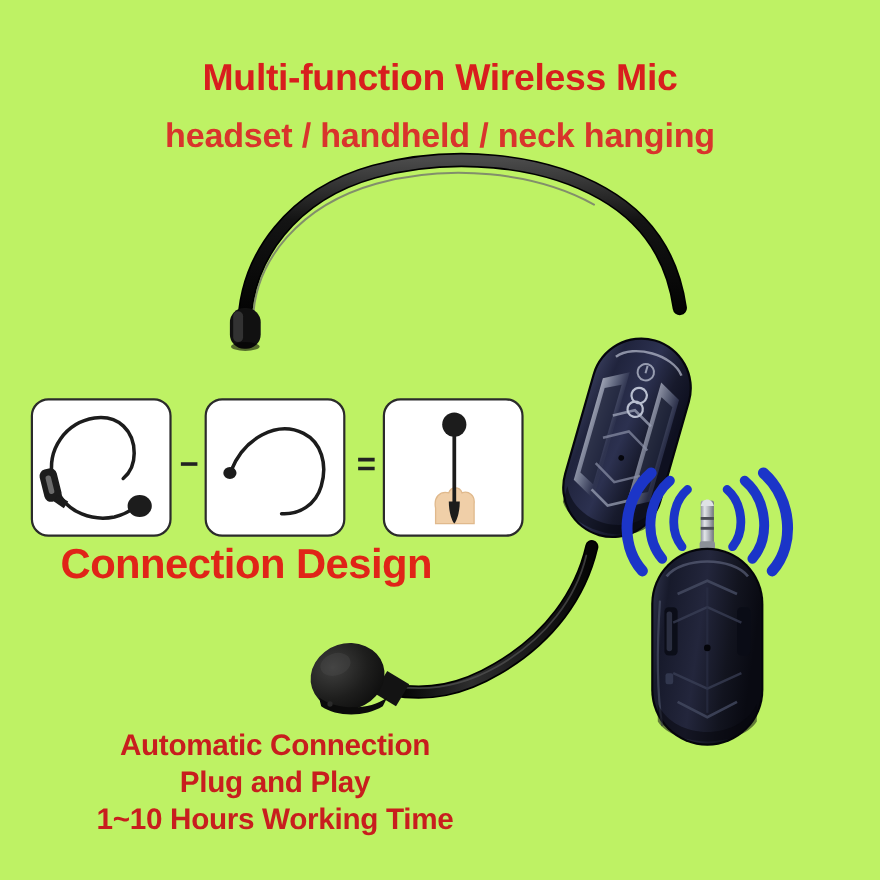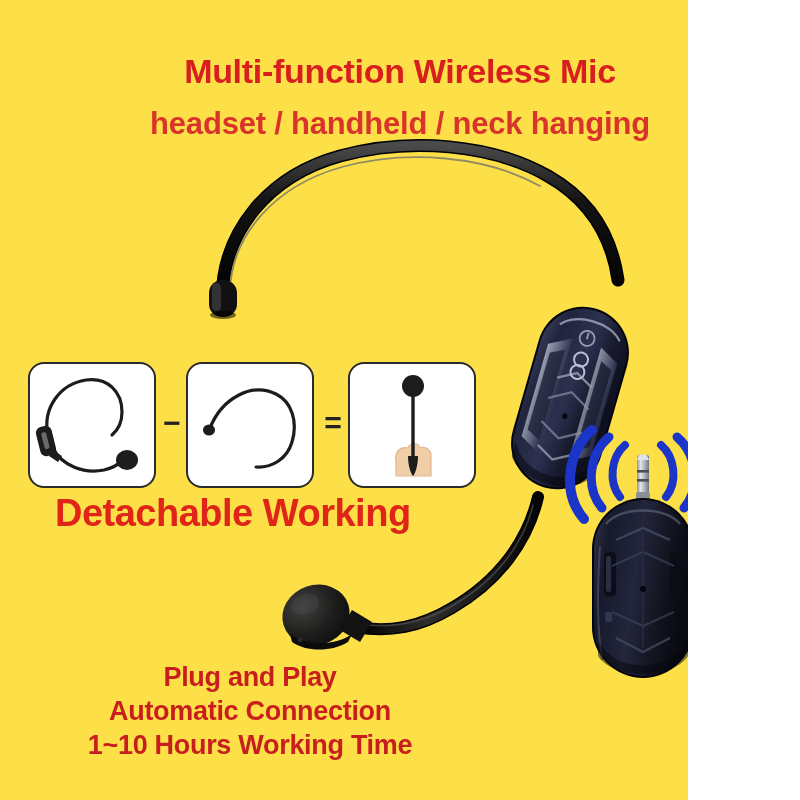--- a/index.html
+++ b/index.html
@@ -6,23 +6,23 @@
   html, body {
     margin: 0;
     padding: 0;
     background: #ffffff;
   }
   body {
     font-family: "Liberation Sans", sans-serif;
   }
   #stage {
     position: relative;
-    width: 688px;
+    width: 800px;
     height: 800px;
-    background: #fde047;
+    background: #bef264;
     overflow: hidden;
   }
 
   
   .headline {
     position: absolute;
     left: 0;
     top: 52px;
     width: 800px;
     text-align: center;
@@ -344,21 +344,21 @@
 
         <line x1="63" y1="28" x2="63" y2="104" stroke="#1c1c1c" stroke-width="3.4" stroke-linecap="round"></line>
 
         <ellipse cx="63" cy="22" rx="11" ry="11" fill="#1c1c1c"></ellipse>
 
         <path d="M 58 92 C 58 102, 61 110, 63 112 C 65 110, 68 102, 68 92 Z" fill="#1c1c1c"></path>
       </svg>
     </div>
   </div>
 
-  <div class="detachable-label">Detachable Working</div>
+  <div class="detachable-label">Connection Design</div>
 
   <div class="features">
+    <div class="feature-line">Automatic Connection</div>
     <div class="feature-line">Plug and Play</div>
-    <div class="feature-line">Automatic Connection</div>
     <div class="feature-line">1~10 Hours Working Time</div>
   </div>
 
 </div>
 
 </body></html>

